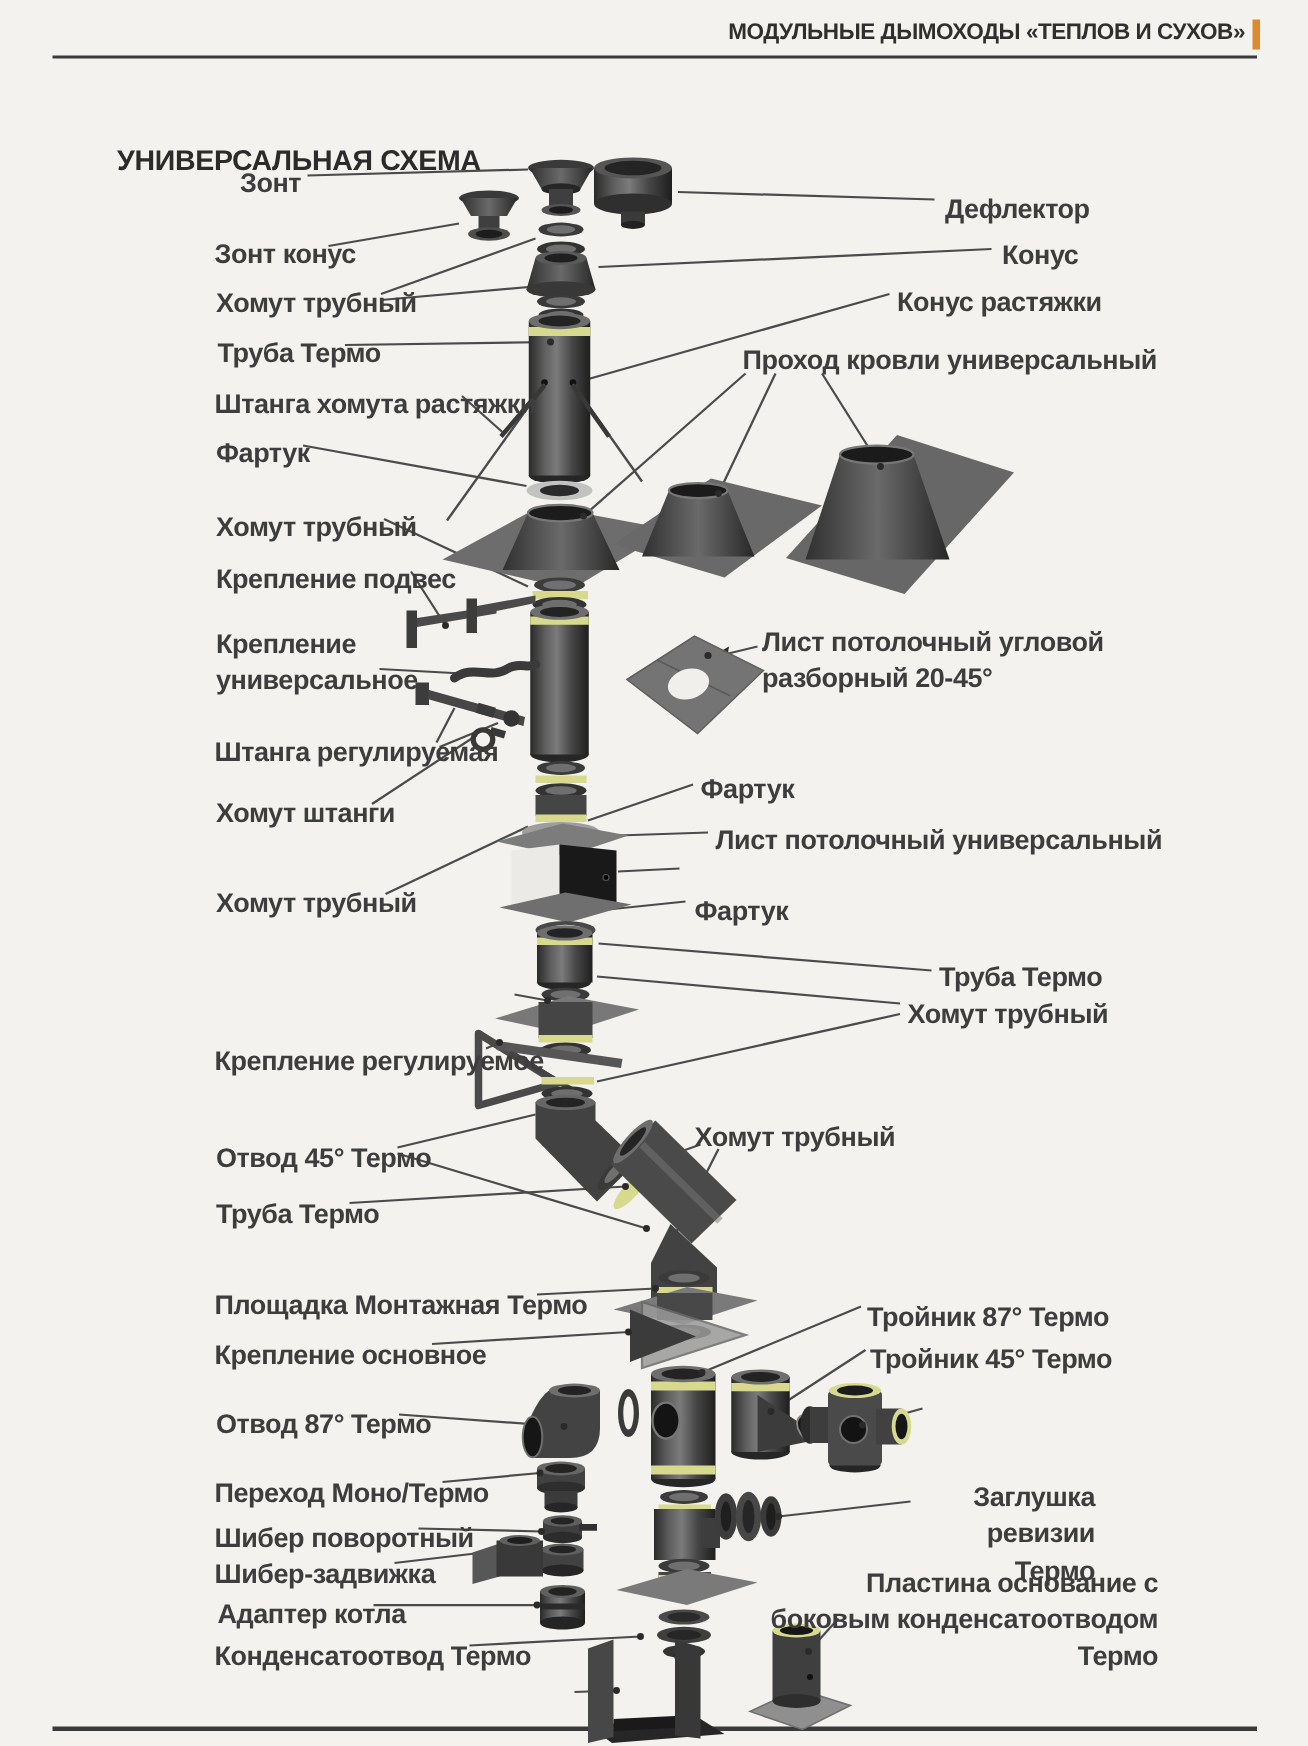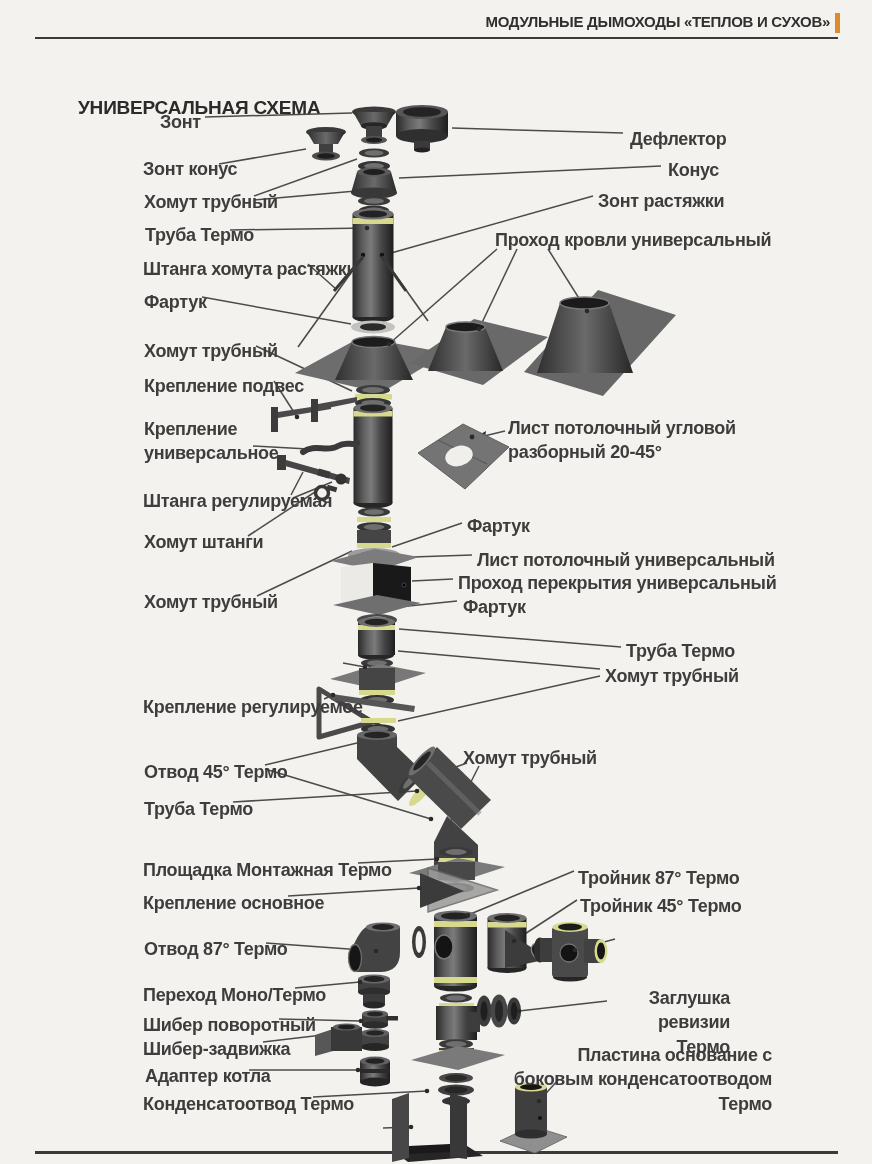--- a/index.html
+++ b/index.html
@@ -462,26 +462,25 @@
   <div class="lbl" style="left:144px;top:937px">Отвод 87° Термо</div>
   <div class="lbl" style="left:143px;top:983px">Переход Моно/Термо</div>
   <div class="lbl" style="left:143px;top:1013px">Шибер поворотный</div>
   <div class="lbl" style="left:143px;top:1037px">Шибер-задвижка</div>
   <div class="lbl" style="left:145px;top:1064px">Адаптер котла</div>
   <div class="lbl" style="left:143px;top:1092px">Конденсатоотвод Термо</div>
   <div class="lbl" style="left:144px;top:1176px">Опора монтажная универсальная</div>
 
   <div class="lbl" style="left:630px;top:127px">Дефлектор</div>
   <div class="lbl" style="left:668px;top:158px">Конус</div>
-  <div class="lbl" style="left:598px;top:189px">Зонт растяжки</div>
+  <div class="lbl" style="left:598px;top:189px">Конус растяжки</div>
   <div class="lbl" style="left:495px;top:228px">Проход кровли универсальный</div>
   <div class="lbl wrap" style="left:508px;top:416px;width:235px">Лист потолочный угловой разборный 20-45°</div>
   <div class="lbl" style="left:467px;top:514px">Фартук</div>
   <div class="lbl" style="left:477px;top:548px">Лист потолочный универсальный</div>
-  <div class="lbl" style="left:458px;top:571px">Проход перекрытия универсальный</div>
   <div class="lbl" style="left:463px;top:595px">Фартук</div>
   <div class="lbl" style="left:626px;top:639px">Труба Термо</div>
   <div class="lbl" style="left:605px;top:664px">Хомут трубный</div>
   <div class="lbl" style="left:463px;top:746px">Хомут трубный</div>
   <div class="lbl" style="left:578px;top:866px">Тройник 87° Термо</div>
   <div class="lbl" style="left:580px;top:894px">Тройник 45° Термо</div>
   <div class="lbl wrap r-align" style="right:142px;top:986px;width:128px">Заглушка ревизии Термо</div>
   <div class="lbl wrap r-align" style="right:100px;top:1043px;width:278px">Пластина основание с боковым конденсатоотводом Термо</div>
 
 </div>

